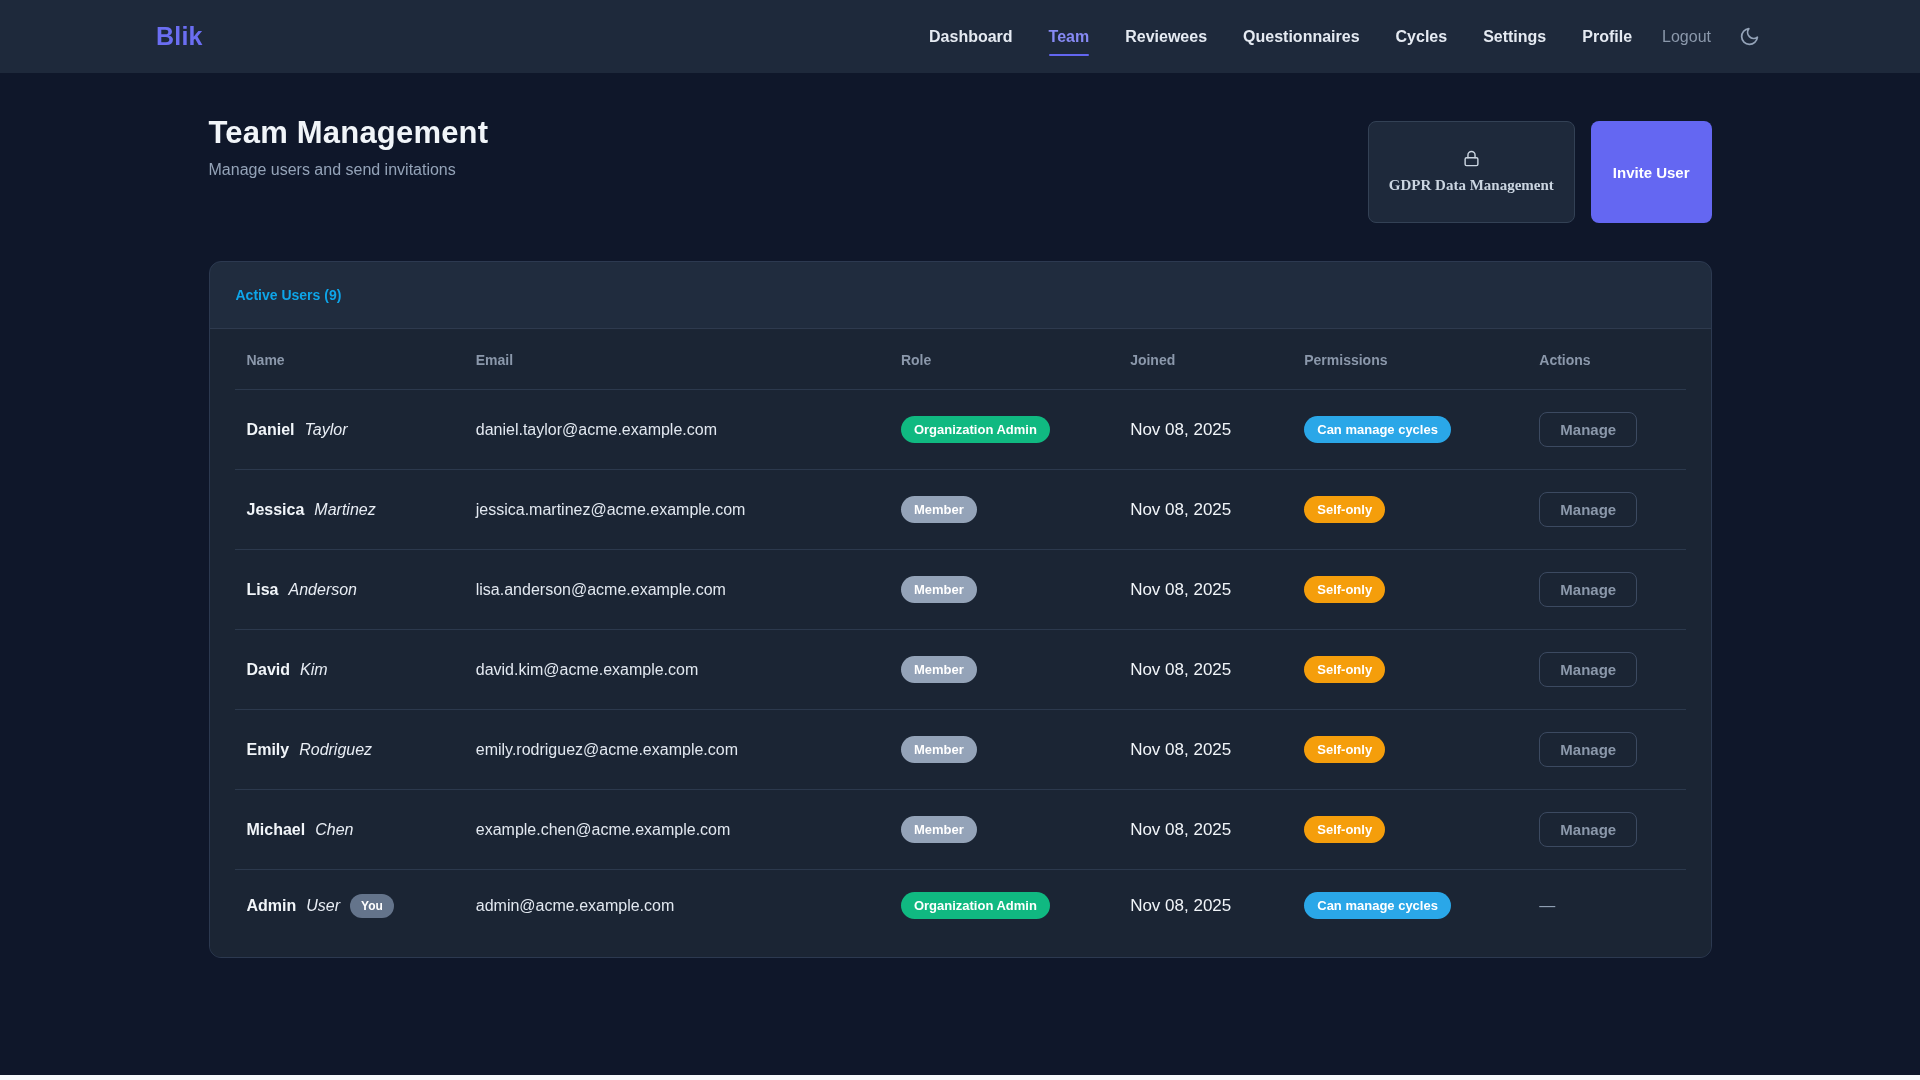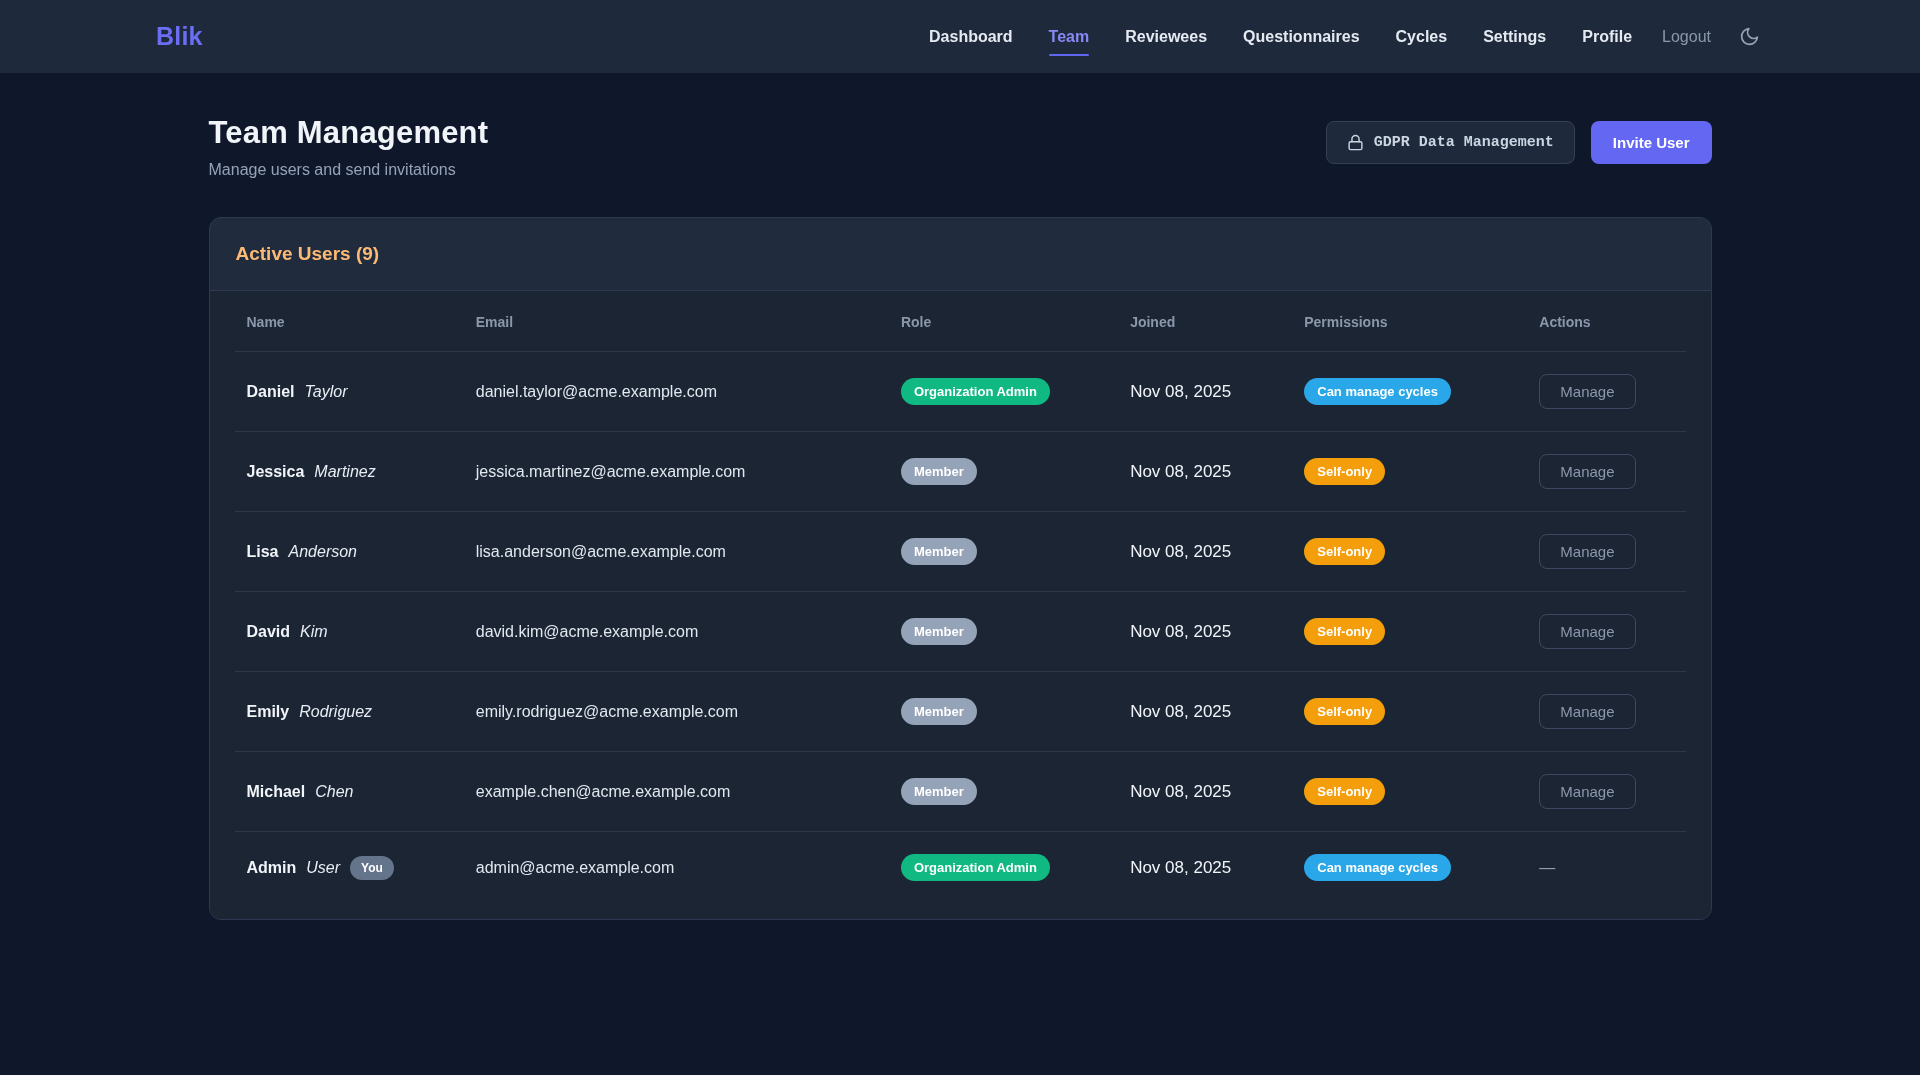--- a/index.html
+++ b/index.html
@@ -37,35 +37,35 @@
   
   .container { width:1503px; margin:0 auto; padding-top:42px; }
   .page-head { display:flex; justify-content:space-between; align-items:flex-start; }
   .page-title { font-size:31px; font-weight:700; color:#f1f5f9; letter-spacing:.2px; }
   .page-subtitle { margin-top:10px; font-size:16px; color:#94a3b8; }
   .head-actions { display:flex; gap:16px; margin-top:6px; }
   .btn-secondary {
     display:flex; align-items:center; gap:10px;
     background:#1e293b; border:1px solid #334155; border-radius:8px;
     color:#cbd5e1; font-size:15px; font-weight:600;
-    padding:12px 20px; cursor:pointer; font-family:Liberation Mono, monospace;
+    padding:28px 20px; cursor:pointer; font-family:Liberation Serif, serif;flex-direction:column;
   }
   .btn-primary {
     background:#6467f2; border:none; border-radius:8px;
     color:#ffffff; font-size:15px; font-weight:600;
     padding:12px 22px; cursor:pointer; font-family:inherit;
   }
 
   
   .card {
     margin-top:38px; background:#202c3e;
     border:1px solid #2c3950; border-radius:12px; overflow:hidden;
   }
   .card-header { padding:25px 26px; border-bottom:1px solid #2e3a4e; }
-  .card-title { font-size:19px; font-weight:700; color:#fdba74; }
+  .card-title { font-size:14px; font-weight:700; color:#0ea5e9; }
   .card-body { background:#1b2534; padding:0 25px 16px; }
 
   
   table { width:100%; border-collapse:collapse; }
   thead th {
     text-align:left; font-size:14px; font-weight:600; color:#8b98ab;
     padding:23px 12px 21px;
   }
   tbody td { padding:22px 12px; vertical-align:middle; border-top:1px solid #2c394d; }
   .cell-name { font-size:16px; color:#f1f5f9; display:flex; align-items:center; gap:10px; }
@@ -80,21 +80,21 @@
   .badge.green { background:#10b981; }
   .badge.gray  { background:#94a3b8; }
   .badge.blue  { background:#2aa7e8; }
   .badge.amber { background:#f59e0b; }
   .you-pill {
     display:inline-block; background:#64748b; color:#fff;
     font-size:12px; font-weight:700; padding:5px 11px; border-radius:999px;
   }
   .manage-btn {
     background:transparent; border:1.5px solid #3c4a61; border-radius:8px;
-    color:#8b98ab; font-size:15px; font-weight:400;
+    color:#8b98ab; font-size:15px; font-weight:700;
     padding:8px 20px; cursor:pointer; font-family:inherit;
   }
   .dash { color:#94a3b8; font-size:16px; }
   .bottom-strip { position:fixed; left:0; bottom:0; width:100%; height:5px; background:#f8fafc; }
 </style>
 </head>
 <body>
 
 <header class="navbar">
   <div class="logo">Blik</div>

